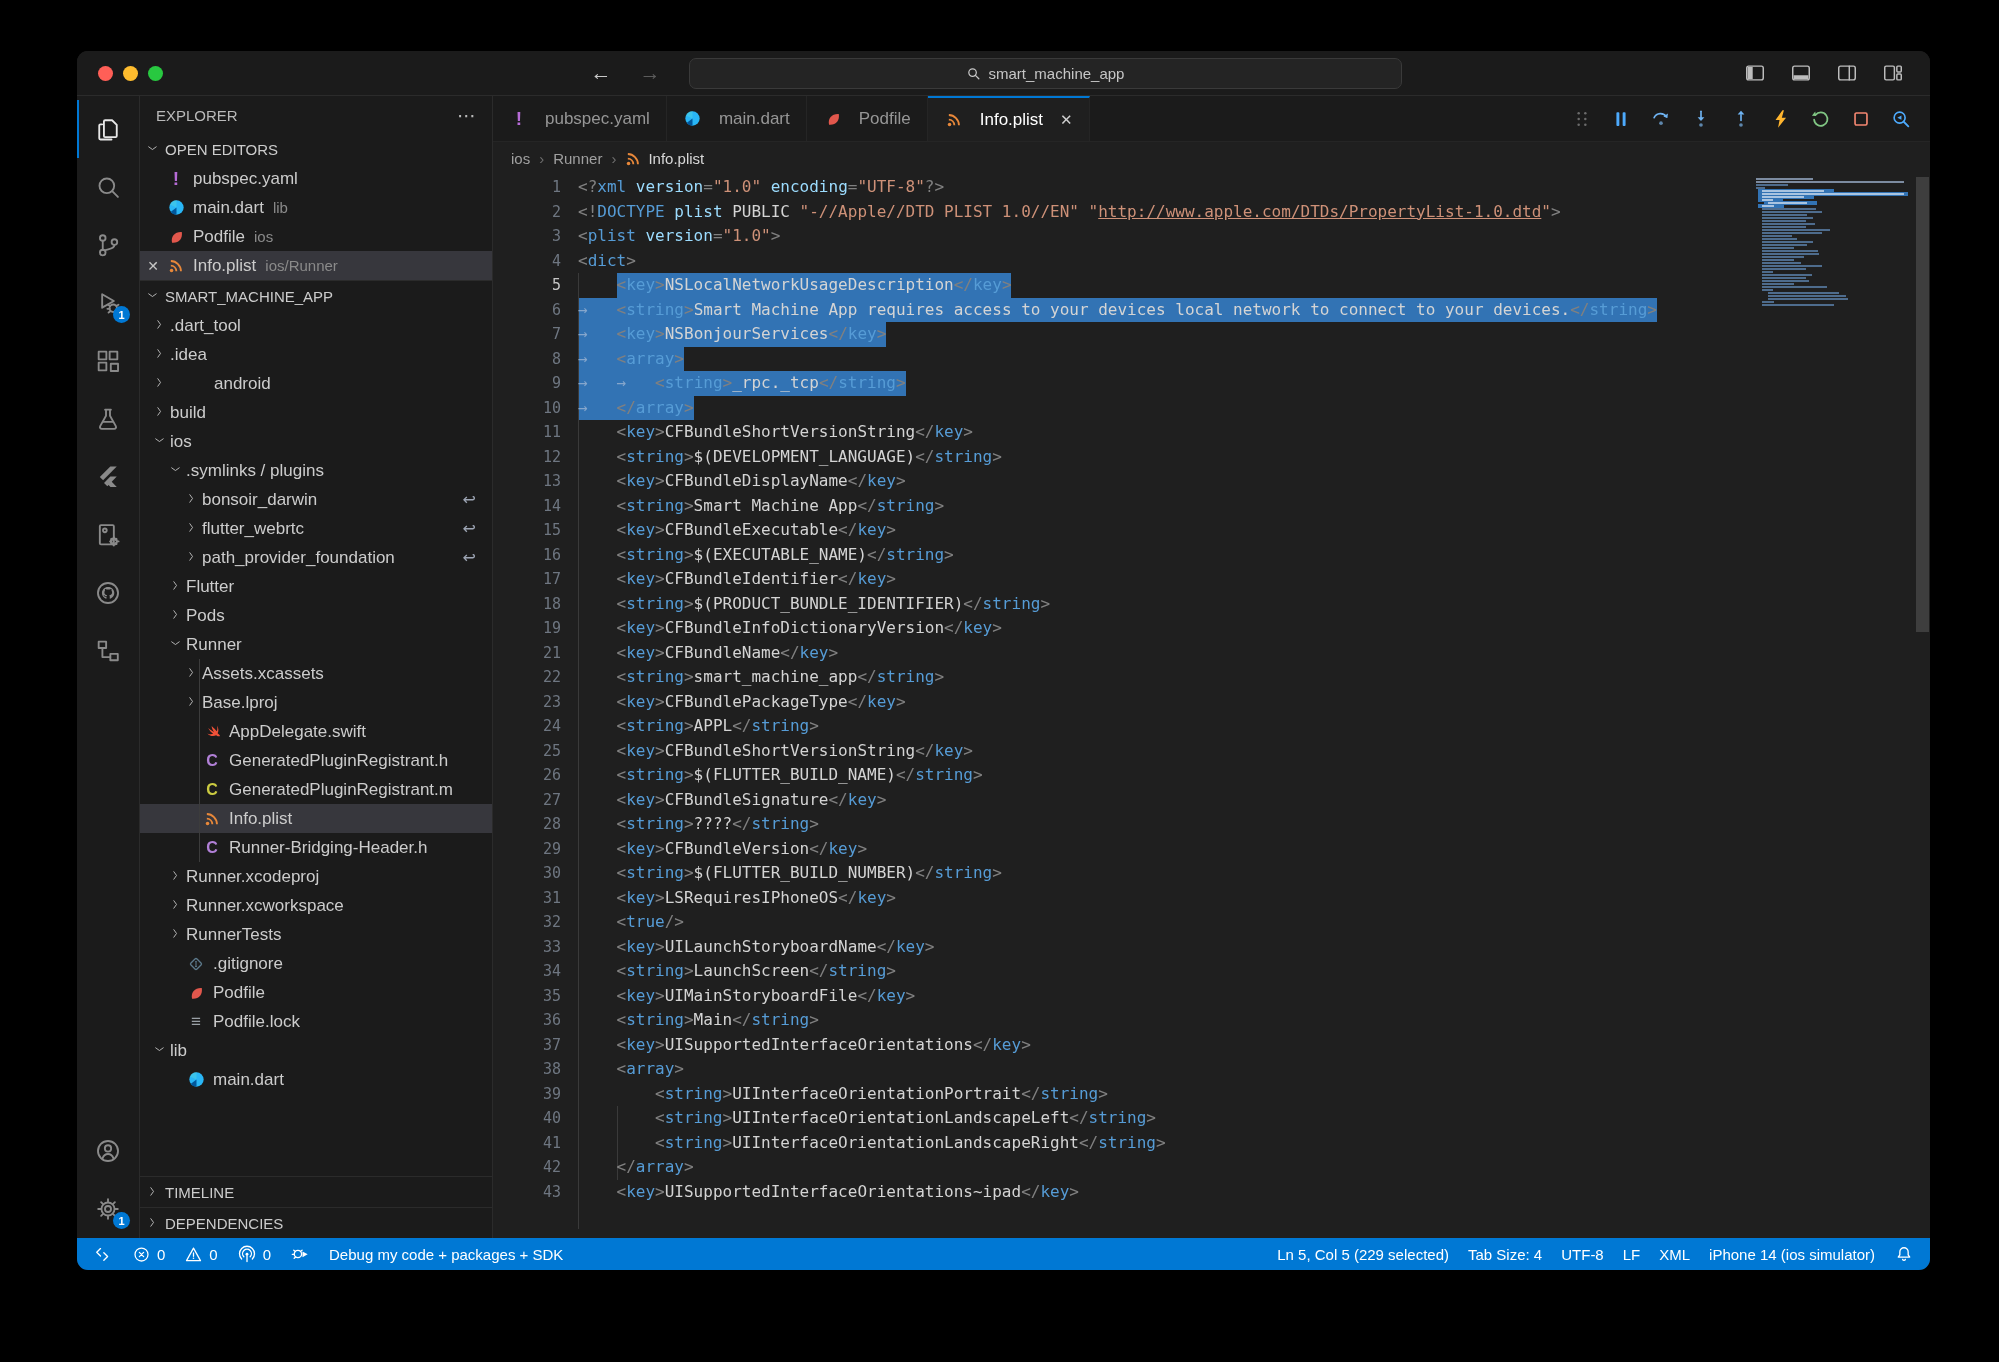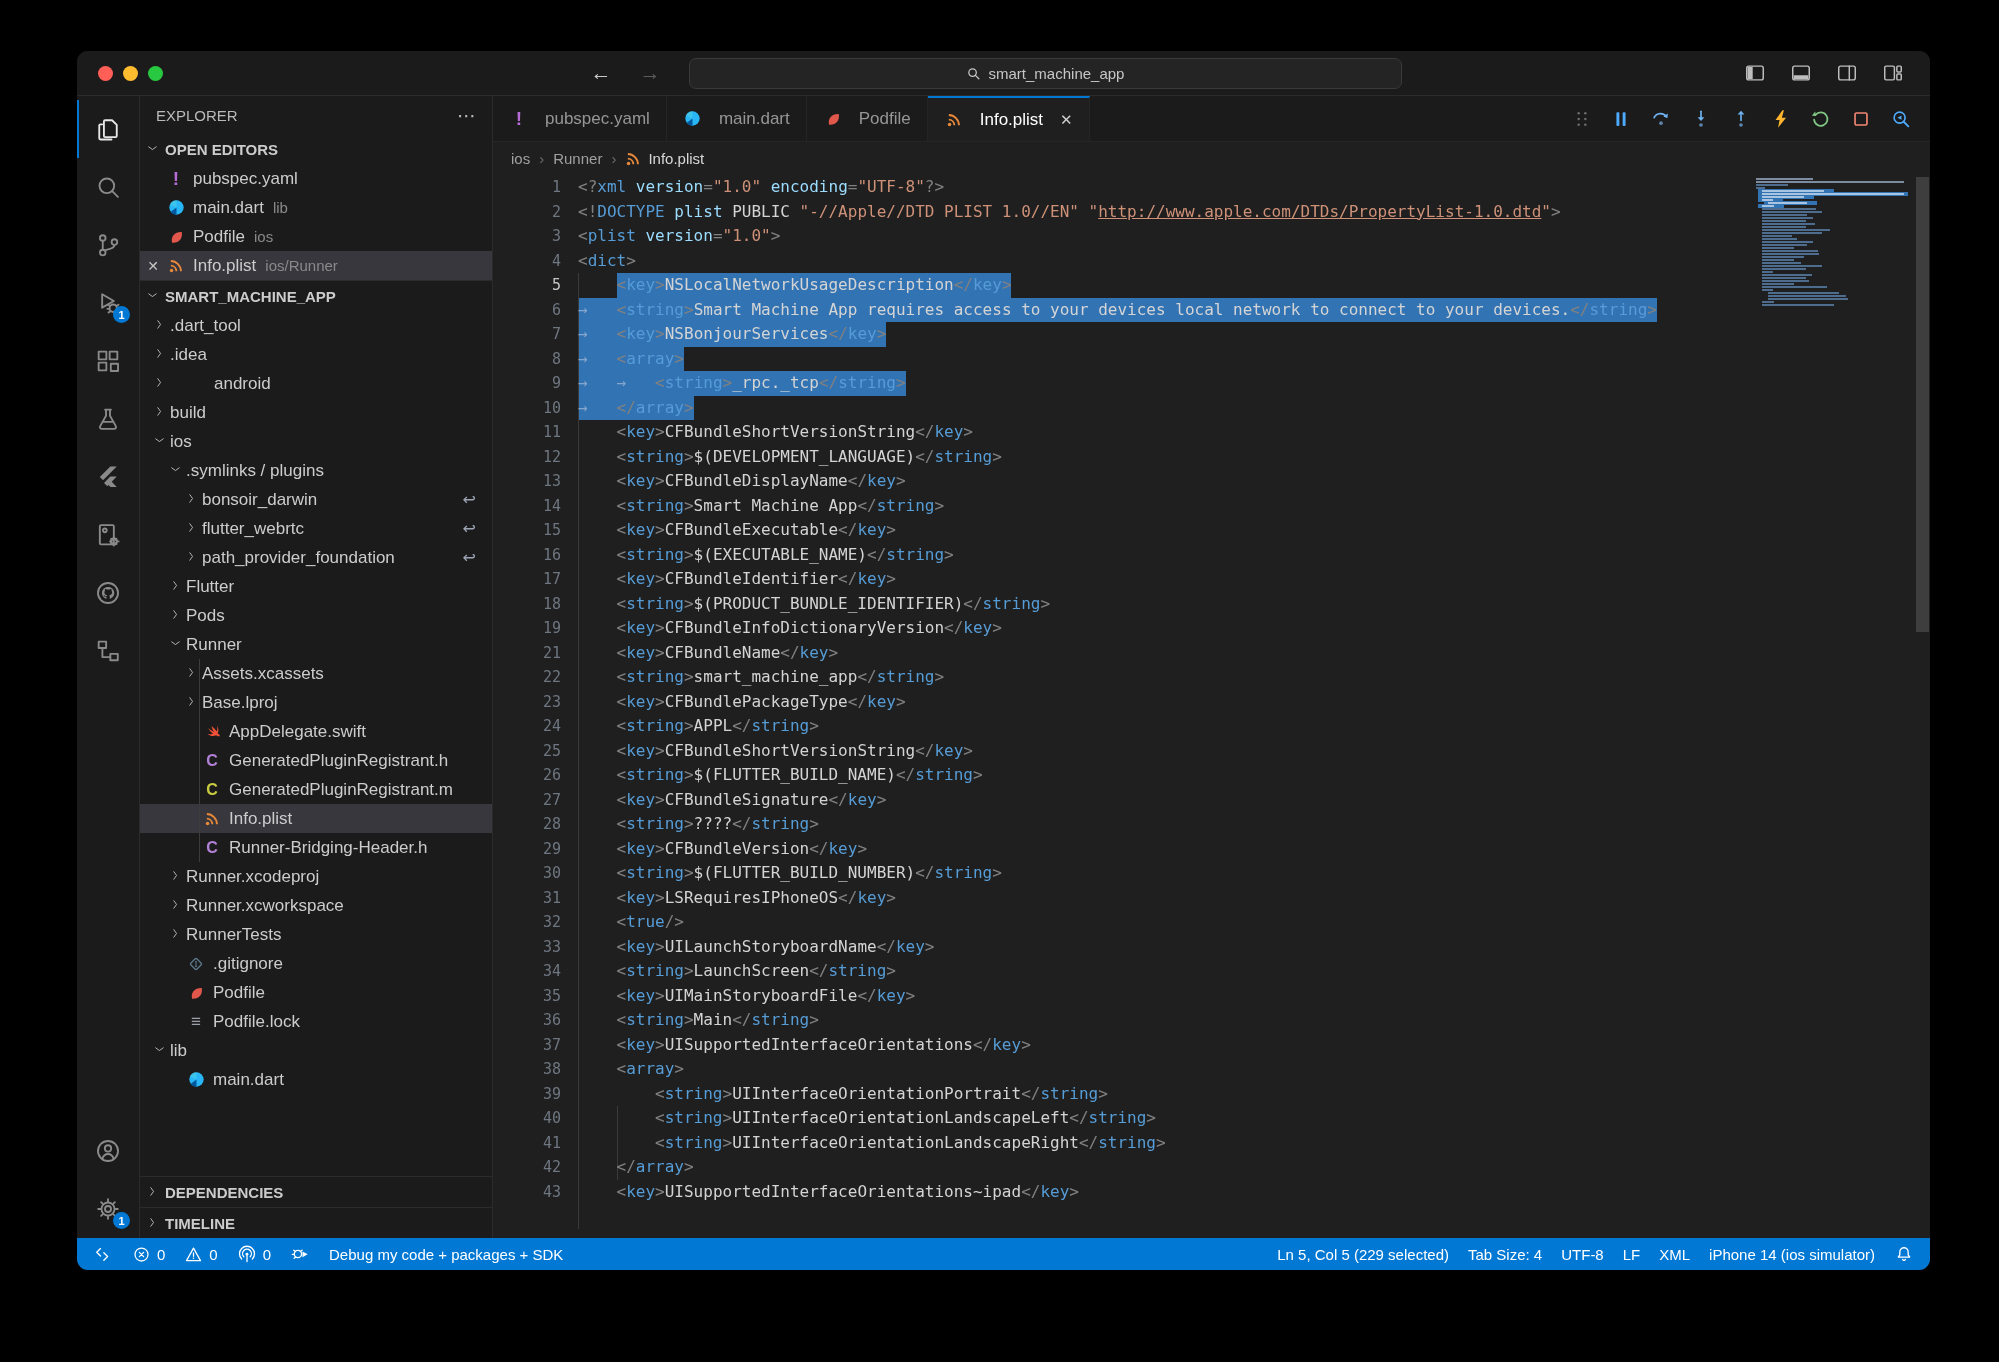--- a/index.html
+++ b/index.html
@@ -21,21 +21,21 @@
   .activitybar{width:62px;background:#1b1b1b;border-right:1px solid #2b2b2b;display:flex;flex-direction:column;align-items:center;padding-top:4px;flex:0 0 auto;}
   .ab-item{width:62px;height:58px;display:flex;align-items:center;justify-content:center;position:relative;color:#8a8a8a;}
   .ab-item.active{color:#e7e7e7;box-shadow:inset 2px 0 0 var(--accent);}
   .badge{position:absolute;right:9px;bottom:9px;background:var(--accent);color:#fff;border-radius:50%;
          width:17px;height:17px;font-size:11px;font-weight:700;display:flex;align-items:center;justify-content:center;}
   .ab-spacer{margin-top:auto;}
   
   .sidebar{width:352px;background:#1b1b1b;border-right:1px solid #2b2b2b;position:relative;font-size:17px;color:#cccccc;flex:0 0 auto;overflow:hidden;}
   .sb-title{height:38px;display:flex;align-items:center;padding:0 16px;font-size:15px;color:#bababa;}
   .sb-more{margin-left:auto;font-size:19px;color:#bababa;}
-  .sect-hdr{height:30px;display:flex;align-items:center;font-weight:700;font-size:15px;gap:4px;padding-left:5px;color:#cccccc;}
+  .sect-hdr{height:30px;display:flex;align-items:center;font-weight:400;font-size:15px;gap:4px;padding-left:5px;color:#cccccc;}
   .sect-hdr .chev{display:flex;width:16px;justify-content:center;color:#cccccc;}
   .row{height:29px;display:flex;align-items:center;position:relative;}
   .row.sel{background:#37373d;}
   .row .label{white-space:nowrap;}
   .row .detail{color:#8a8a8a;font-size:15px;margin-left:9px;white-space:nowrap;}
   .oe-close{width:26px;display:flex;justify-content:center;color:#c5c5c5;font-size:14px;}
   .fi{width:20px;display:flex;justify-content:center;align-items:center;margin-right:7px;flex:0 0 auto;}
   .chevslot{width:20px;display:flex;justify-content:center;color:#cccccc;flex:0 0 auto;}
   .symlink{margin-left:auto;padding-right:16px;color:#9da5b4;font-size:16px;}
   .tree-guide{position:absolute;width:1px;background:#3c3c3c;}
@@ -541,29 +541,29 @@
           </div>
           <div class="tree-guide" style="left: 59px; top: 348px; height: 203px;"></div>
         </div>
       <div class="sb-bottom" id="sb-bottom">
           <div class="sect-hdr">
             <span class="chev">
               <svg width="15" height="15" viewBox="0 0 24 24" fill="none">
                 <path stroke="currentColor" stroke-width="1.6" fill="none" stroke-linecap="round" stroke-linejoin="round" d="M9 5l5 7-5 7" transform="scale(.86)"></path>
               </svg>
             </span>
-            <span>DEPENDENCIES</span>
+            <span>TIMELINE</span>
           </div>
           <div class="sect-hdr">
             <span class="chev">
               <svg width="15" height="15" viewBox="0 0 24 24" fill="none">
                 <path stroke="currentColor" stroke-width="1.6" fill="none" stroke-linecap="round" stroke-linejoin="round" d="M9 5l5 7-5 7" transform="scale(.86)"></path>
               </svg>
             </span>
-            <span>TIMELINE</span>
+            <span>DEPENDENCIES</span>
           </div>
         </div>
     </div>
 
     <div class="editorcol">
       <div class="tabbar" id="tabbar">
           <div class="tab">
             <span class="fi">
               <span style="color:#b66bd6;font-weight:800;font-size:19px;line-height:1;">!</span>
             </span>

